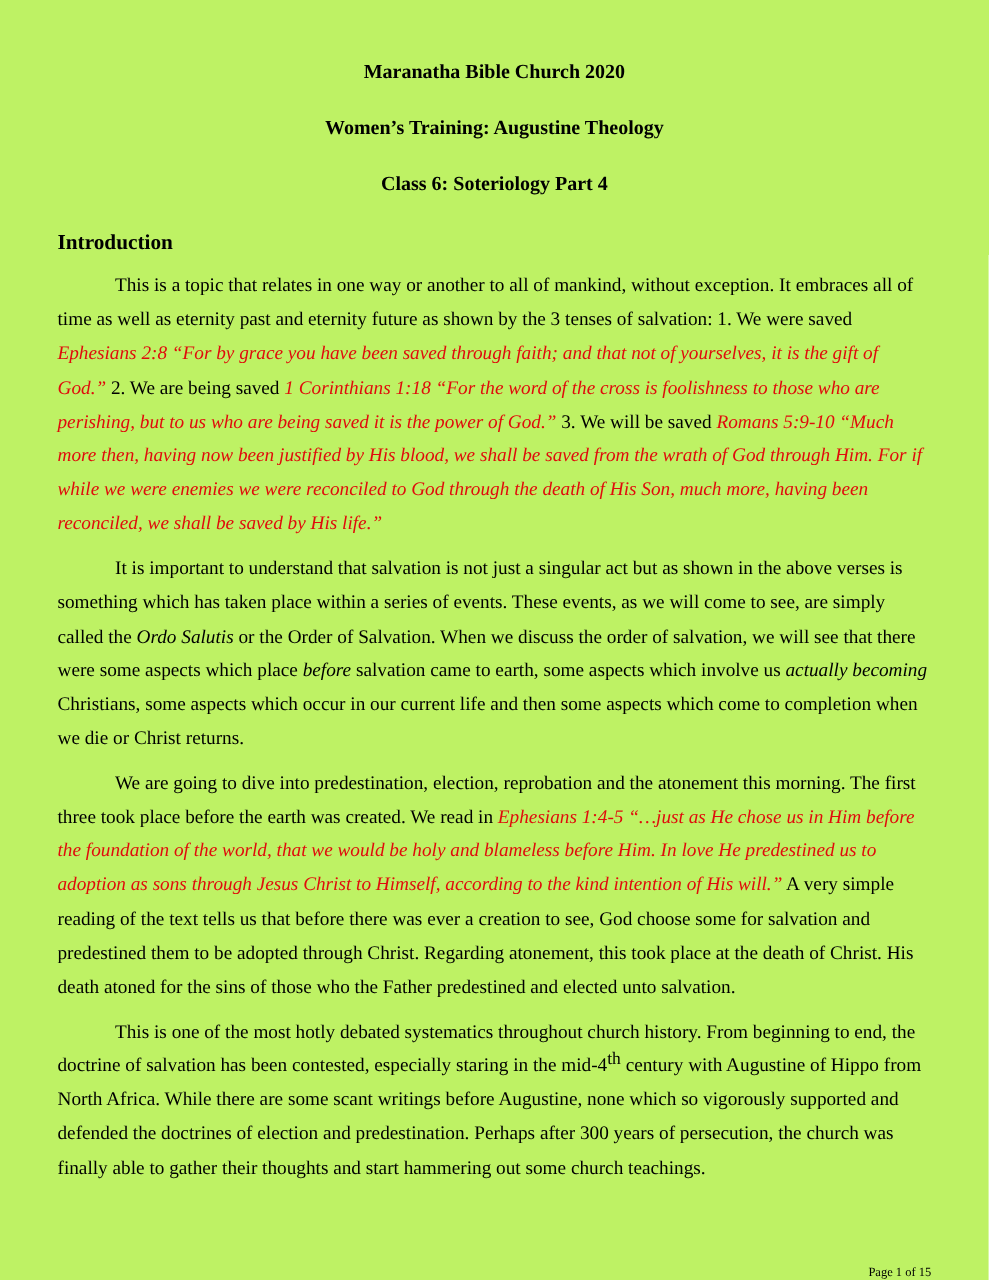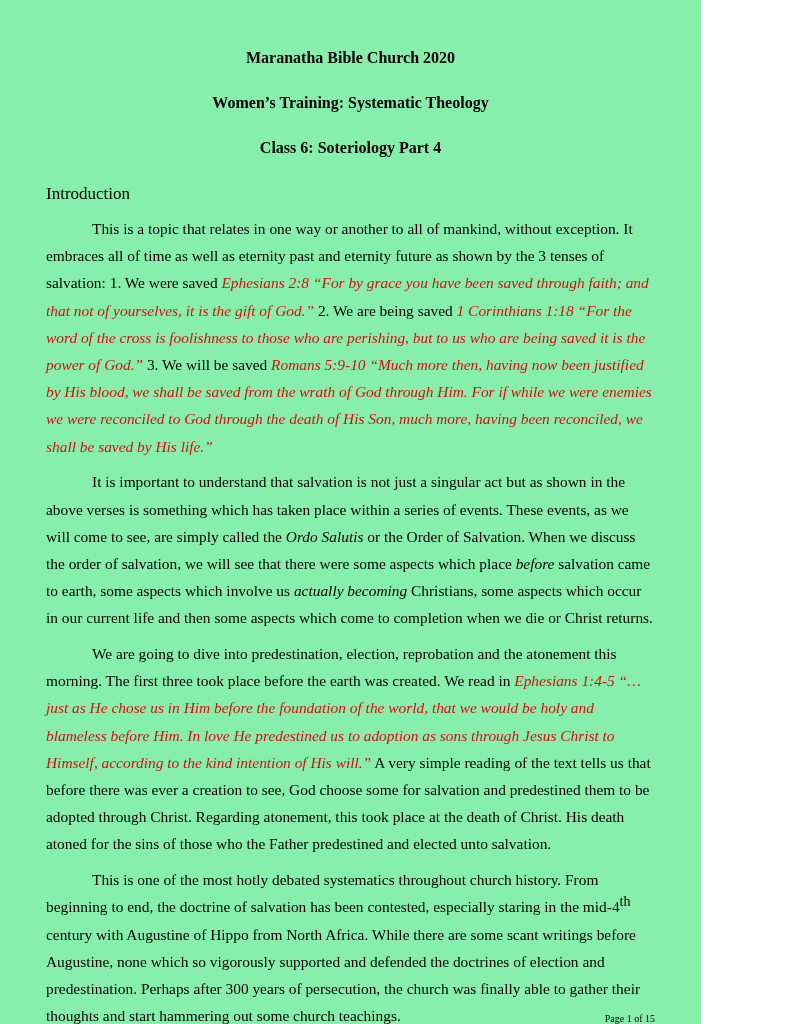--- a/index.html
+++ b/index.html
@@ -10,35 +10,35 @@
   body {
     width: 791px;
     height: 1024px;
     position: relative;
     overflow: hidden;
     font-family: "Liberation Serif", "DejaVu Serif", serif;
     color: #000000;
   }
   .page {
     position: relative;
-    width: 701px;
+    width: 791px;
     height: 1024px;
-    background: #86efac;
+    background: #bef264;
     box-sizing: border-box;
     padding: 48px 46px 0 46px;
   }
   .doc-title {
     text-align: center;
     font-weight: bold;
     font-size: 16px;
     line-height: 20px;
     margin: 0 0 25px 0;
   }
   .section-heading {
-    font-weight: normal;
+    font-weight: bold;
     font-size: 17px;
     line-height: 22px;
     margin: 14px 0 10px 0;
     text-align: left;
   }
   .para {
     font-size: 15.4px;
     line-height: 27.2px;
     text-indent: 46px;
     text-align: left;
@@ -59,21 +59,21 @@
     font-size: 10px;
     line-height: 15px;
     color: #000000;
   }
 </style>
 </head>
 <body>
 
 <div class="page">
   <h1 class="doc-title">Maranatha Bible Church 2020</h1>
-  <h1 class="doc-title">Women’s Training: Systematic Theology</h1>
+  <h1 class="doc-title">Women’s Training: Augustine Theology</h1>
   <h1 class="doc-title">Class 6: Soteriology Part 4</h1>
 
   <h2 class="section-heading">Introduction</h2>
 
   <section id="doc-body">
       <p class="para"><span class="">This is a topic that relates in one way or another to all of mankind, without exception. It embraces all of time as well as eternity past and eternity future as shown by the 3 tenses of salvation: 1. </span><span class="s-bold">We were saved</span><span class=""> </span><span class="s-red">Ephesians 2:8 “For by grace you have been saved through faith; and that not of yourselves, it is the gift of God.”</span><span class=""> 2. </span><span class="s-bold">We are being saved</span><span class=""> </span><span class="s-red">1 Corinthians 1:18 “For the word of the cross is foolishness to those who are perishing, but to us who are being saved it is the power of God.”</span><span class=""> 3. </span><span class="s-bold">We will be saved</span><span class=""> </span><span class="s-red">Romans 5:9-10 “Much more then, having now been justified by His blood, we shall be saved from the wrath of God through Him. For if while we were enemies we were reconciled to God through the death of His Son, much more, having been reconciled, we shall be saved by His life.”</span></p>
       <p class="para"><span class="">It is important to understand that salvation is not just a singular act but as shown in the above verses is something which has taken place within a series of events. These events, as we will come to see, are simply called the </span><span class="s-italic">Ordo Salutis</span><span class=""> or the Order of Salvation. When we discuss the order of salvation, we will see that there were some aspects which place </span><span class="s-italic">before</span><span class=""> salvation came to earth, some aspects which involve us </span><span class="s-italic">actually becoming</span><span class=""> Christians, some aspects which occur in our current life and then some aspects which come to completion when we die or Christ returns.</span></p>
       <p class="para"><span class="">We are going to dive into </span><span class="s-bold">predestination</span><span class="">, </span><span class="s-bold">election</span><span class="">, </span><span class="s-bold">reprobation</span><span class=""> and the </span><span class="s-bold">atonement</span><span class=""> this morning. The first three took place before the earth was created. We read in </span><span class="s-red">Ephesians 1:4-5 “…just as He chose us in Him before the foundation of the world, that we would be holy and blameless before Him. In love He predestined us to adoption as sons through Jesus Christ to Himself, according to the kind intention of His will.”</span><span class=""> A very simple reading of the text tells us that before there was ever a creation to see, God choose some for salvation and predestined them to be adopted through Christ. Regarding atonement, this took place at the death of Christ. His death atoned for the sins of those who the Father predestined and elected unto salvation.</span></p>
       <p class="para"><span class="">This is one of the most hotly debated systematics throughout church history. From beginning to end, the doctrine of salvation has been contested, especially staring in the mid-4</span><sup class="s-sup">th</sup><span class=""> century with Augustine of Hippo from North Africa. While there are some scant writings before Augustine, none which so vigorously supported and defended the doctrines of election and predestination. Perhaps after 300 years of persecution, the church was finally able to gather their thoughts and start hammering out some church teachings.</span></p>
     </section>

